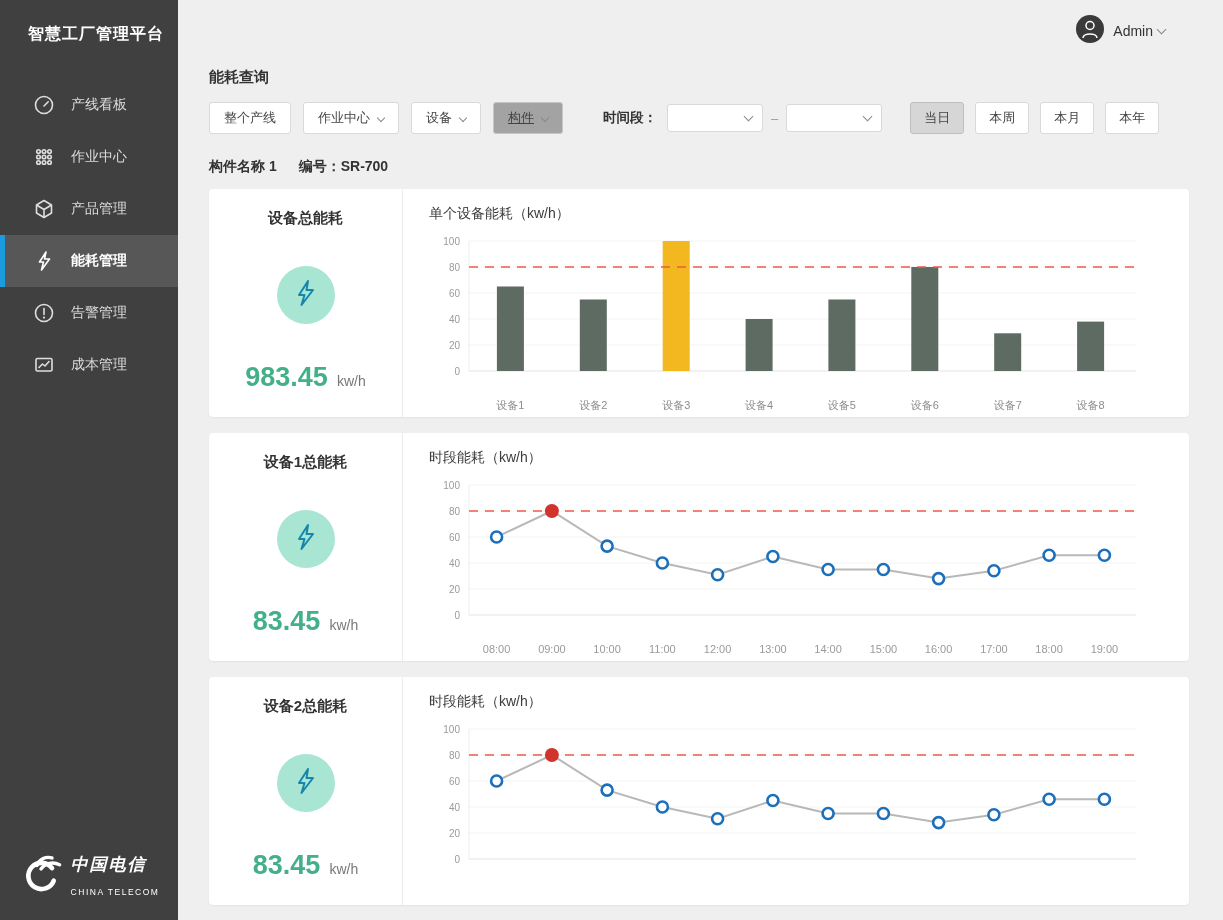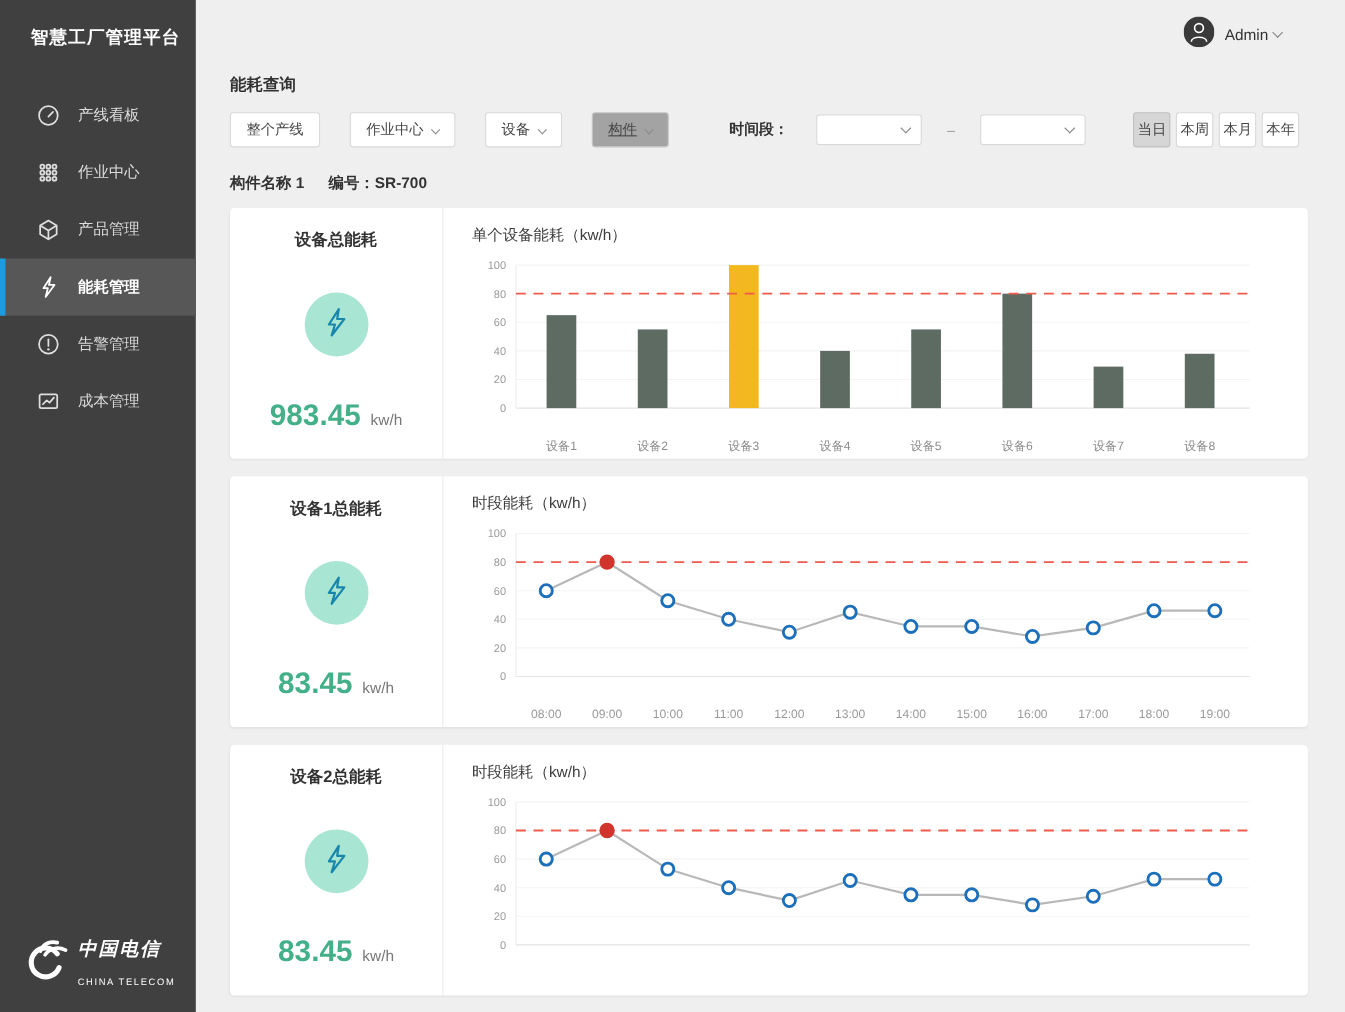--- a/index.html
+++ b/index.html
@@ -29,33 +29,33 @@
   .main { flex:1; position:relative; }
   .topbar { height:62px; display:flex; justify-content:flex-end; padding-right:58px; }
   .user { display:flex; align-items:center; cursor:pointer; }
   .user-name { font-size:14px; color:#333; margin:0 5px 0 9px; }
   .chev { width:7px; height:7px; border-right:1.5px solid #8a8a8a; border-bottom:1.5px solid #8a8a8a;
           transform:rotate(45deg); display:inline-block; margin-bottom:3px; }
 
   .content { padding:6px 34px 0 31px; }
   .query-title { font-size:15px; font-weight:bold; color:#333; margin-bottom:15px; }
 
-  .filter-row { display:flex; align-items:center;gap:15px; }
+  .filter-row { display:flex; align-items:center; }
   .fbtn { display:flex; align-items:center; background:#fff; border:1px solid #d9d9d9; border-radius:3px;
           font-size:13px; color:#444; padding:6px 14px; margin-right:12px; cursor:pointer;
           font-family:inherit; }
   .fbtn .chev { margin-left:8px; margin-bottom:1px; width:6px; height:6px; }
   .fbtn.sel { background:#a3a3a3; border-color:#c6c6c6;text-decoration:underline; }
   .time-label { margin:0 10px 0 28px; font-size:13.5px; font-weight:bold; color:#333; }
   .tsel { width:96px; height:28px; background:#fff; border:1px solid #d9d9d9; border-radius:3px;
           display:flex; align-items:center; justify-content:flex-end; padding-right:10px; cursor:pointer; }
   .dash { margin:0 8px; color:#999; font-size:13px; }
   .period-group { display:flex; margin-left:28px; }
   .pbtn { background:#fff; border:1px solid #d9d9d9; border-radius:3px; font-size:13px; color:#444;
-          padding:6px 3px; margin-right:5px; cursor:pointer; font-family:inherit; }
+          padding:6px 13px; margin-right:11px; cursor:pointer; font-family:inherit; }
   .pbtn.sel { background:#d6d6d6; border-color:#bfbfbf; }
 
   .component-line { margin:24px 0 13px; font-size:14px; font-weight:bold; color:#333; }
   .component-line .code-label { margin-left:22px; }
 
   .card { background:#fff; border-radius:4px; box-shadow:0 1px 2px rgba(0,0,0,0.05);
           display:flex; height:228px; margin-bottom:16px; }
   .stat { width:194px; flex-shrink:0; border-right:1px solid #ececec;
           display:flex; flex-direction:column; align-items:center; justify-content:space-between;
           padding:20px 0 24px; }

